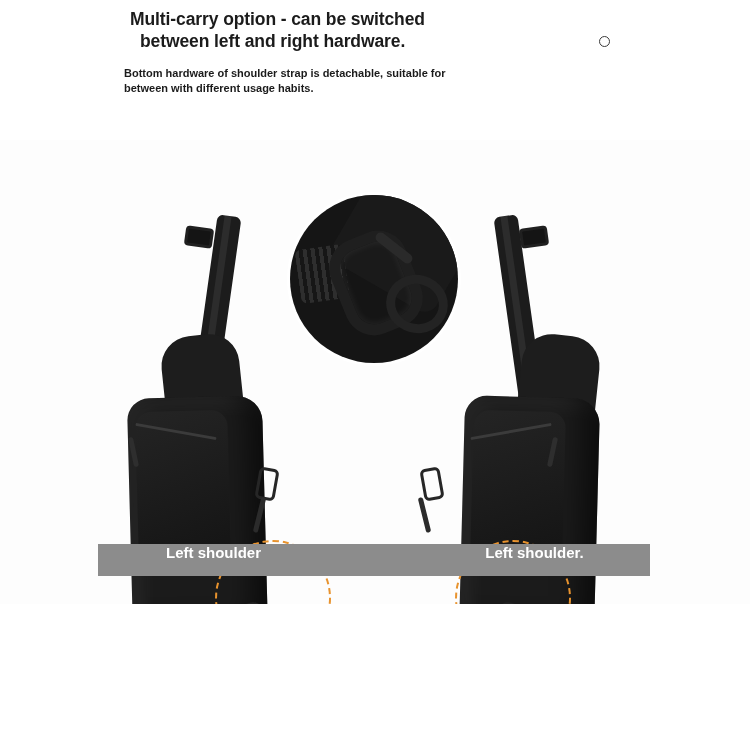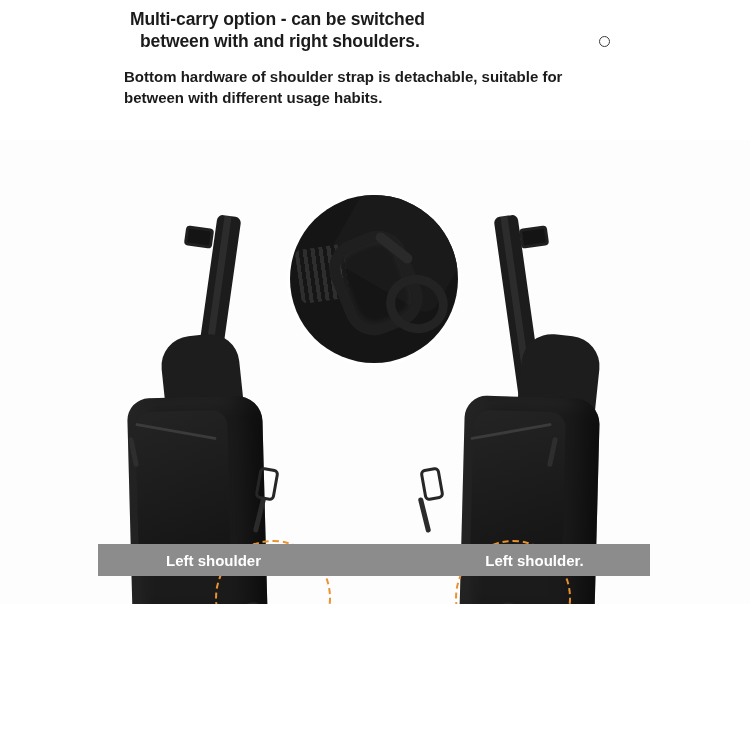--- a/index.html
+++ b/index.html
@@ -38,21 +38,21 @@
     margin: 0 0 0 0;
     padding-left: 130px;
     padding-right: 40px;
     letter-spacing: -0.1px;
   }
   .headline .l2 {
     display: block;
     padding-left: 10px;
   }
   .subline {
-    font-size: 15px;
+    font-size: 11px;
     font-weight: bold;
     color: #1b1b1b;
     line-height: 1.42;
     margin: 13px 0 0 0;
     padding-left: 124px;
     padding-right: 44px;
   }
   .subline .s2 {
     display: block;
   }
@@ -318,41 +318,40 @@
 
   
   .caption-bar {
     position: absolute;
     left: 98px;
     bottom: 28px;
     width: 552px;
     height: 32px;
     background: #8c8c8c;
     display: flex;
-    align-items: center;
   }
   .caption-cell {
     flex: 1;
     color: #ffffff;
     font-size: 15px;
     font-weight: bold;
     text-align: center;
   }
   .caption-cell.left  { padding-right: 50px; }
   .caption-cell.right { padding-left: 40px; }
 </style>
 </head>
 <body>
 
 <div class="page">
 
   <div class="header">
     <div class="headline">
       <span>Multi-carry option - can be switched</span>
-      <span class="l2">between with and right shoulders.</span>
+      <span class="l2">between left and right hardware.</span>
     </div>
     <div class="subline">
       <span>Bottom hardware of shoulder strap is detachable, suitable for</span>
       <span class="s2">between with different usage habits.</span>
     </div>
     <div class="header-dot"></div>
   </div>
 
   <div class="photo">
 

